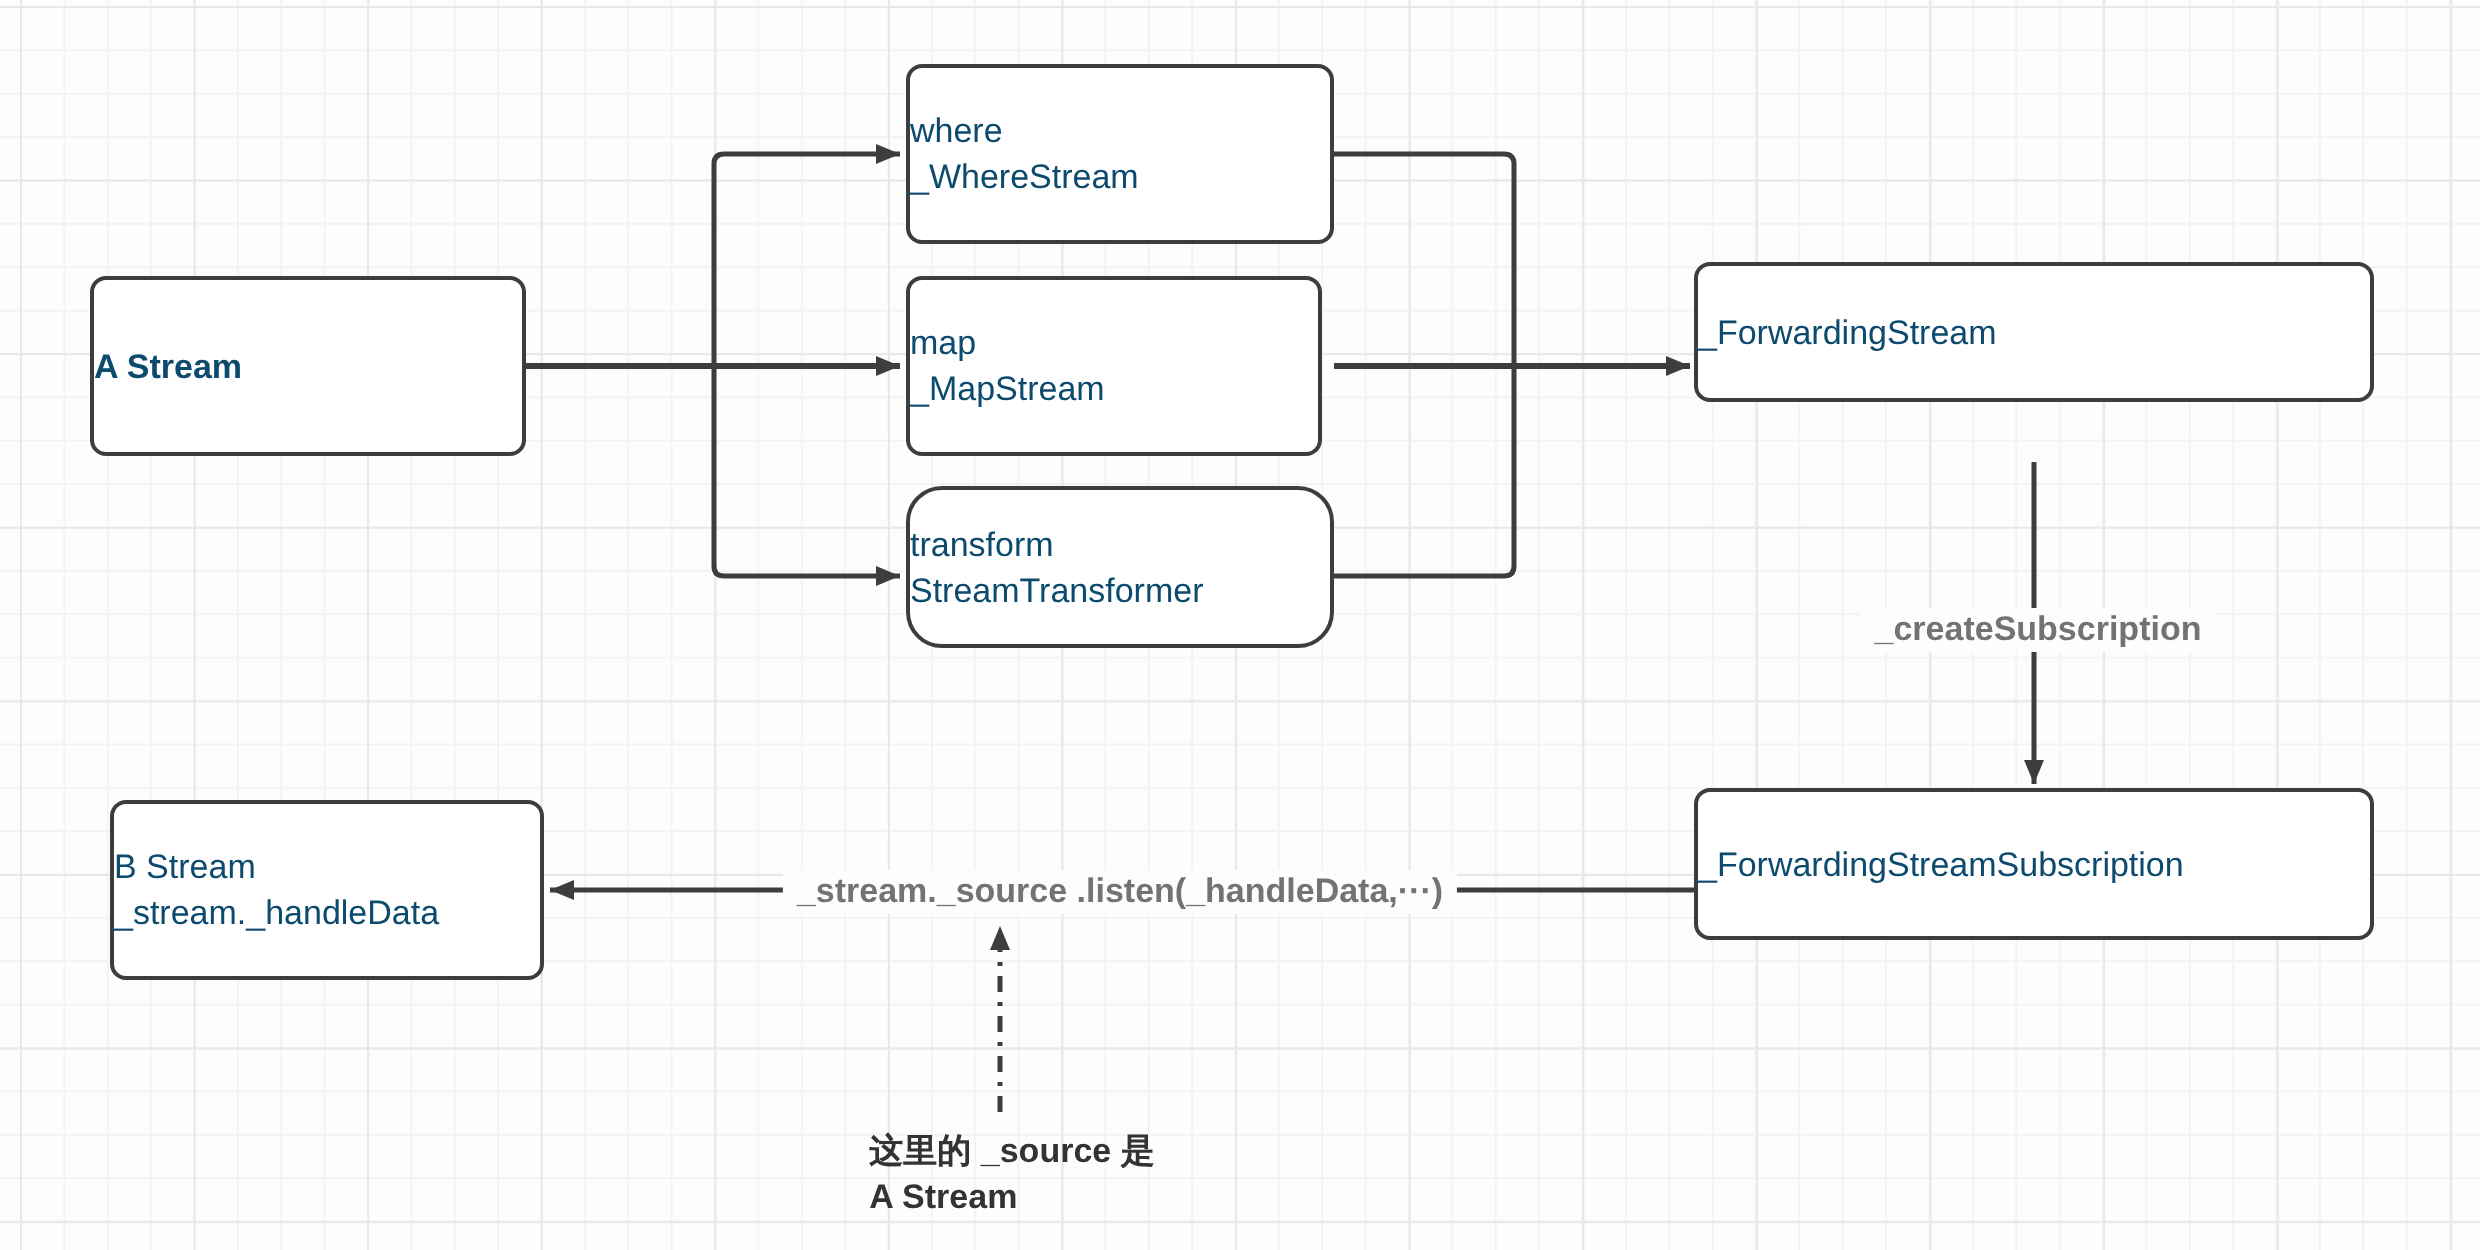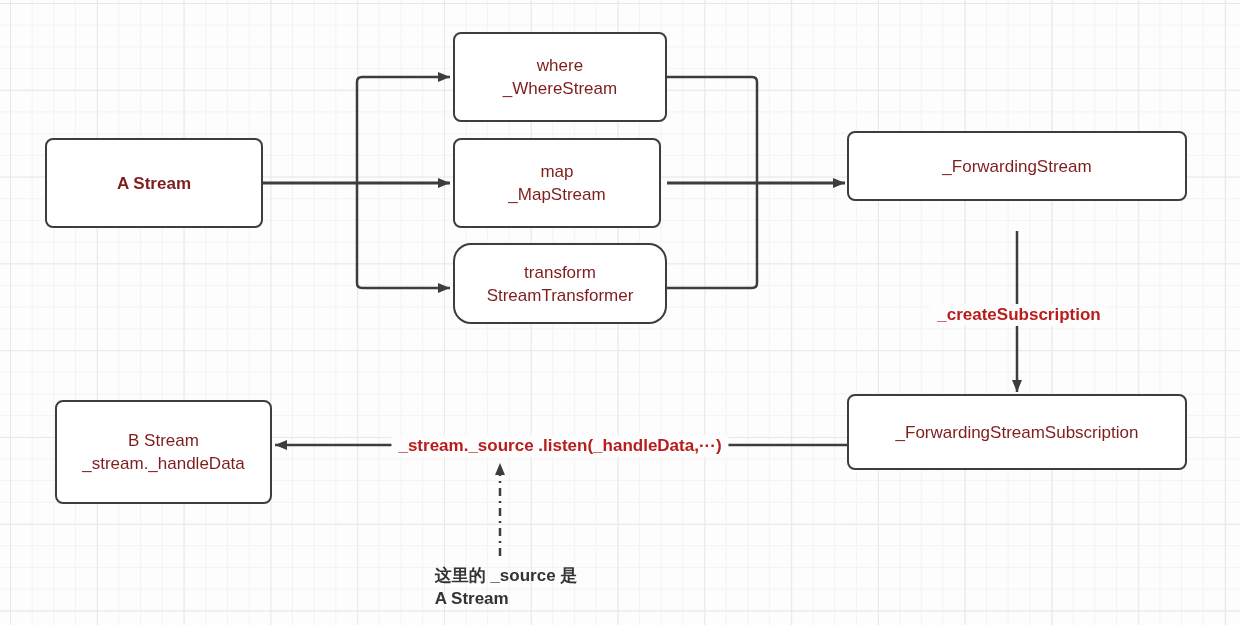--- a/index.html
+++ b/index.html
@@ -27,37 +27,37 @@
     pointer-events: none;
   }
 
   .node {
     position: absolute;
     background: #ffffff;
     border: 2.5px solid #3d3d3d;
     border-radius: 8px;
     display: flex;
     flex-direction: column;
-    align-items: center;
+    align-items: flex-start;
     justify-content: center;
     text-align: center;
     font-size: 17px;
     line-height: 23px;
-    color: #7f1d1d;
+    color: #0c4a6e;
   }
   .node.bold { font-weight: 700; }
 
   .edge-label {
     position: absolute;
     transform: translate(-50%, -50%);
     background: #fdfdfd;
     padding: 1px 7px;
     font-size: 17px;
     font-weight: 700;
-    color: #b91c1c;
+    color: #737373;
     white-space: nowrap;
   }
 
   .annotation {
     position: absolute;
     transform: translate(-50%, -50%);
     text-align: left;
     font-size: 17px;
     font-weight: 700;
     line-height: 23px;
@@ -114,21 +114,21 @@
   </div>
 
   <div class="node" style="left:847px; top:131px; width:340px; height:70px;">
     <span>_ForwardingStream</span>
   </div>
 
   <div class="node" style="left:847px; top:394px; width:340px; height:76px;">
     <span>_ForwardingStreamSubscription</span>
   </div>
 
-  <div class="node" style="left:55px; top:400px; width:217px; height:104px;">
+  <div class="node" style="left:55px; top:400px; width:217px; height:90px;">
     <span>B Stream</span>
     <span>_stream._handleData</span>
   </div>
 
   <div class="edge-label" style="left:1019px; top:315px;">_createSubscription</div>
 
   <div class="edge-label" style="left:560px; top:446px;">_stream._source .listen(_handleData,···)</div>
 
   <div class="annotation" style="left:506px; top:587px;">
     <div>这里的 _source 是</div>

